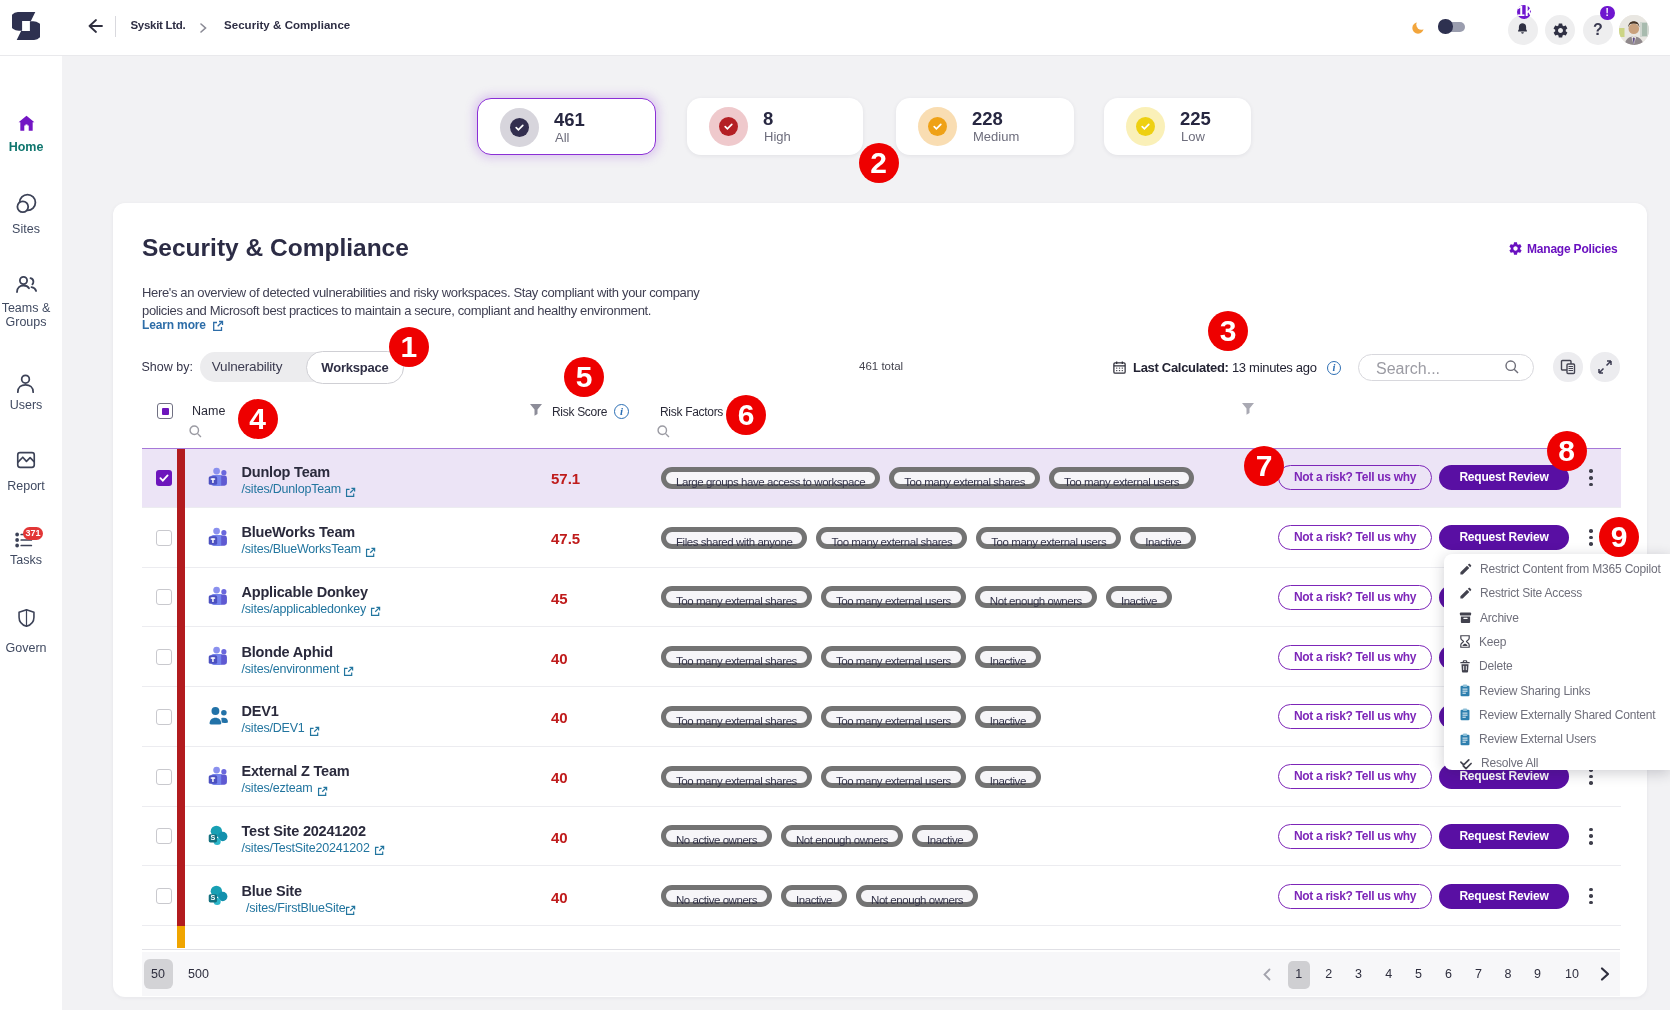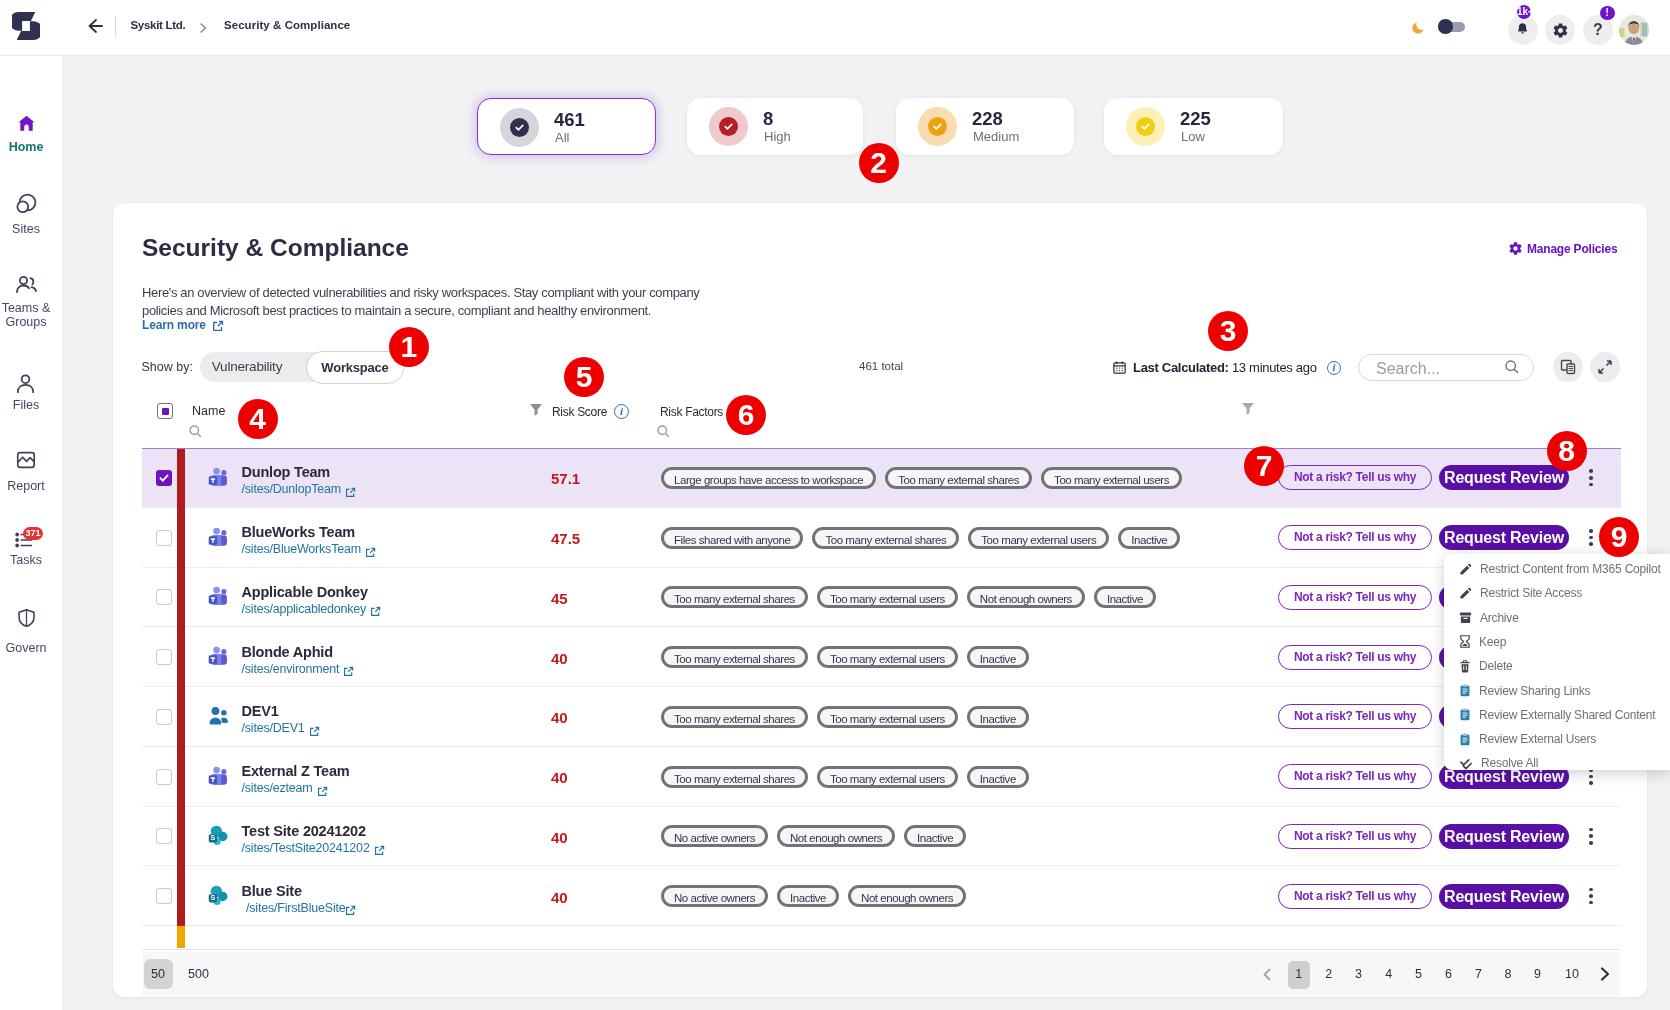--- a/index.html
+++ b/index.html
@@ -6,26 +6,26 @@
 html,body { width:1670px; height:1010px; overflow:hidden; font-family:"Liberation Sans", sans-serif; background:#f2f2f4; }
 .abs { position:absolute; }
 .topbar { left:0; top:0; width:1670px; height:56px; background:#fff; border-bottom:1px solid #e9e9ec; z-index:5; }
 .sidebar { left:0; top:56px; width:62px; height:954px; background:#fff; z-index:4; }
 .card { position:absolute; background:#fff; border-radius:14px; height:57px; box-shadow:0 1px 4px rgba(40,40,60,0.08); }
 .cicon { position:absolute; left:22px; top:9px; width:39px; height:39px; border-radius:50%; }
 .cinner { position:absolute; left:10px; top:10px; width:19px; height:19px; border-radius:50%; }
 .cnum { position:absolute; left:76px; top:10px; font-size:18.5px; font-weight:bold; color:#272741; }
 .clab { position:absolute; left:77px; top:31px; font-size:13px; color:#6d6d7c; }
 .panel { left:113px; top:203px; width:1534px; height:794px; background:#fff; border-radius:12px; box-shadow:0 1px 4px rgba(40,40,60,0.06); }
-.chip { display:inline-block; height:22px; line-height:21px; border-radius:11px; background:#f6f5f8; border:3px solid #737373; color:#34344a; font-size:11.5px; padding:0 10px; margin-right:9px; letter-spacing:-0.45px; white-space:nowrap; }
+.chip { display:inline-block; height:22px; line-height:21px; border-radius:11px; background:#f6f5f8; border:5px solid #737373; color:#34344a; font-size:11.5px; padding:0 10px; margin-right:9px; letter-spacing:-0.45px; white-space:nowrap; }
 .rowname { font-size:14.5px; font-weight:bold; color:#2a2a3c; letter-spacing:-0.2px; }
 .rowlink { font-size:12.5px; color:#22759f; letter-spacing:-0.2px; }
 .score { font-size:15px; font-weight:bold; color:#bf1b1b; }
 .btn-o { position:absolute; left:1278px; width:154px; height:25px; border:1.5px solid #7d26b8; border-radius:13px; color:#7d26b8; font-size:12px; font-weight:bold; text-align:center; line-height:22px; letter-spacing:-0.3px; }
-.btn-p { position:absolute; left:1439px; width:130px; height:25px; border-radius:13px; background:#590fa3; color:#fff; font-size:16px; font-weight:bold; text-align:center; line-height:25px; letter-spacing:-0.2px; }
+.btn-p { position:absolute; left:1439px; width:130px; height:25px; border-radius:13px; background:#590fa3; color:#fff; font-size:12px; font-weight:bold; text-align:center; line-height:25px; letter-spacing:-0.2px; }
 .kebab { position:absolute; left:1589px; width:4px; }
 .kdot { width:3.6px; height:3.6px; border-radius:50%; background:#3f3f4c; margin-bottom:3px; }
 .redc { position:absolute; width:40px; height:40px; border-radius:50%; background:#ee0000; color:#fff; font-size:30px; font-weight:bold; text-align:center; line-height:40px; z-index:30; }
 .mitem { position:absolute; left:1459px; height:24px; display:flex; align-items:center; }
 .mtext { font-size:12px; color:#6f6f7b; letter-spacing:-0.2px; margin-left:8px; white-space:nowrap; }
 .pgnum { position:absolute; top:966.5px; font-size:12.5px; color:#2e2e3e; width:24px; text-align:center; z-index:3; }
 </style>
 </head>
 <body>
 
@@ -53,21 +53,21 @@
 <div class="abs" style="left:1412px;top:20px;z-index:6;"><svg width="14" height="13" viewBox="0 0 14 13">
       <circle cx="6" cy="7" r="5.7" fill="#f2a53c"></circle>
       <circle cx="9.5" cy="3.5" r="5.2" fill="#ffffff"></circle>
     </svg></div>
 <div class="abs" style="left:1438px;top:21.5px;width:26.5px;height:10px;border-radius:5px;background:#9a9dae;z-index:6;"></div>
 <div class="abs" style="left:1438px;top:19px;width:14.5px;height:14.5px;border-radius:50%;background:#2e3150;z-index:7;"></div>
 <div class="abs" style="left:1507.5px;top:15px;width:30px;height:30px;border-radius:50%;background:#eeeeef;z-index:6;"></div>
 <div class="abs" style="left:1515px;top:21px;z-index:7;"><svg width="15" height="17" viewBox="0 0 24 24">
       <path fill="#2f3043" d="M12 2 C8.7 2 6.2 4.6 6.2 7.9 V11.4 L4.9 13.9 c-.3.6.1 1.4.8 1.4 h12.6 c.7 0 1.1-.8.8-1.4 L17.8 11.4 V7.9 C17.8 4.6 15.3 2 12 2 Z M9.8 16.4 a2.2 2.2 0 0 0 4.4 0 Z"></path>
     </svg></div>
-<div class="abs" style="left:1517px;top:5px;width:14px;height:13.5px;border-radius:7px;background:#6f16cf;color:#fff;font-size:10px;font-weight:bold;text-align:center;line-height:13.5px;z-index:8;">1k+</div>
+<div class="abs" style="left:1517px;top:5px;width:14px;height:13.5px;border-radius:7px;background:#6f16cf;color:#fff;font-size:14px;font-weight:bold;text-align:center;line-height:13.5px;z-index:8;">1k+</div>
 <div class="abs" style="left:1545px;top:15px;width:30px;height:30px;border-radius:50%;background:#eeeeef;z-index:6;"></div>
 <div class="abs" style="left:1551.5px;top:21.5px;z-index:7;"><svg width="17" height="17" viewBox="0 0 24 24">
       <path fill="#2f3043" d="M19.4 13c.04-.33.06-.66.06-1s-.02-.67-.07-1l2.1-1.65c.19-.15.24-.42.12-.64l-2-3.46c-.12-.22-.39-.3-.61-.22l-2.49 1c-.52-.4-1.08-.73-1.69-.98l-.38-2.65C14.46 2.18 14.25 2 14 2h-4c-.25 0-.46.18-.49.42l-.38 2.65c-.61.25-1.17.59-1.69.98l-2.49-1c-.23-.09-.49 0-.61.22l-2 3.46c-.13.22-.07.49.12.64L4.57 11c-.04.33-.07.66-.07 1s.02.67.07 1l-2.11 1.65c-.19.15-.24.42-.12.64l2 3.46c.12.22.39.3.61.22l2.49-1c.52.4 1.08.73 1.69.98l.38 2.65c.03.24.24.42.49.42h4c.25 0 .46-.18.49-.42l.38-2.65c.61-.25 1.17-.59 1.69-.98l2.49 1c.23.09.49 0 .61-.22l2-3.46c.12-.22.07-.49-.12-.64L19.4 13zM12 15.5c-1.93 0-3.5-1.57-3.5-3.5s1.57-3.5 3.5-3.5 3.5 1.57 3.5 3.5-1.57 3.5-3.5 3.5z"></path>
     </svg></div>
 <div class="abs" style="left:1583px;top:15px;width:30px;height:30px;border-radius:50%;background:#eeeeef;z-index:6;color:#3a3a50;font-size:16px;font-weight:bold;text-align:center;line-height:30px;">?</div>
 <div class="abs" style="left:1600px;top:5.5px;width:14.5px;height:14.5px;border-radius:50%;background:#6f16cf;color:#fff;font-size:10px;font-weight:bold;text-align:center;line-height:14.5px;z-index:8;">!</div>
 <div class="abs" style="left:1619px;top:15px;width:30px;height:30px;border-radius:50%;overflow:hidden;z-index:6;background:#e9e6e1;">
 <svg width="30" height="30" viewBox="0 0 30 30">
       <rect x="0" y="0" width="30" height="30" fill="#e9e7e2"></rect>
       <rect x="0" y="13" width="5.5" height="9" fill="#ccd584"></rect>
@@ -99,21 +99,21 @@
       <path d="M4 20 c0-4.3 3-6.5 6.5-6.5 c2.4 0 4.4 1 5.5 2.8"></path>
       <path d="M17.5 6.2 c1.7.4 2.9 1.8 2.9 3.6 0 1-.4 1.9-1 2.6"></path>
       <path d="M18.5 15.2 c2.4.4 4 1.8 4.6 3.8"></path>
     </svg></div>
 <div class="abs" style="left:0px;top:302px;width:52px;text-align:center;font-size:12.5px;color:#404a61;line-height:13.5px;z-index:6;">Teams &amp;<br>Groups</div>
 
 <div class="abs" style="left:14px;top:372px;z-index:6;"><svg width="23" height="23" viewBox="0 0 24 24" fill="none" stroke="#3c4257" stroke-width="1.8" stroke-linecap="round">
       <circle cx="12" cy="7.5" r="4"></circle>
       <path d="M4 21 c0-5 3.5-7.5 8-7.5 s8 2.5 8 7.5"></path>
     </svg></div>
-<div class="abs" style="left:0px;top:398px;width:52px;text-align:center;font-size:12.5px;color:#404a61;z-index:6;">Files</div>
+<div class="abs" style="left:0px;top:398px;width:52px;text-align:center;font-size:12.5px;color:#404a61;z-index:6;">Users</div>
 
 <div class="abs" style="left:15px;top:449px;z-index:6;"><svg width="22" height="22" viewBox="0 0 24 24" fill="none" stroke="#3c4257" stroke-width="1.8" stroke-linejoin="round">
       <rect x="3" y="4" width="18" height="16" rx="2.5"></rect>
       <path d="M3 14.5 l5.5-5.5 4 4.5 4-4 4.5 4.5"></path>
     </svg></div>
 <div class="abs" style="left:0px;top:479px;width:52px;text-align:center;font-size:12.5px;color:#404a61;z-index:6;">Report</div>
 
 <div class="abs" style="left:13px;top:529px;z-index:6;"><svg width="22" height="22" viewBox="0 0 24 24" fill="none" stroke="#3c4257" stroke-width="1.9" stroke-linecap="round">
       <circle cx="4.5" cy="6" r="1.1" fill="#3c4257"></circle>
       <circle cx="4.5" cy="12" r="1.1" fill="#3c4257"></circle>
@@ -149,21 +149,21 @@
 </div>
 <div class="card" style="left:896px;top:97.5px;width:178px;">
   <div class="cicon" style="background:#f9ddb2;">
       <div class="cinner" style="background:#efa116;"><svg width="11" height="11" viewBox="0 0 11 11" style="margin:4px;">
           <path d="M2.2 5.7 L4.4 7.9 L8.8 3.3" stroke="#fff" stroke-width="1.7" fill="none" stroke-linecap="round"></path>
         </svg></div>
     </div>
   <div class="cnum">228</div>
     <div class="clab">Medium</div>
 </div>
-<div class="card" style="left:1104px;top:97.5px;width:179px;">
+<div class="card" style="left:1104px;top:97.5px;width:147px;">
   <div class="cicon" style="background:#faf0b8;">
       <div class="cinner" style="background:#eed011;"><svg width="11" height="11" viewBox="0 0 11 11" style="margin:4px;">
           <path d="M2.2 5.7 L4.4 7.9 L8.8 3.3" stroke="#fff" stroke-width="1.7" fill="none" stroke-linecap="round"></path>
         </svg></div>
     </div>
   <div class="cnum">225</div>
     <div class="clab">Low</div>
 </div>
 
 <div class="abs panel"></div>

